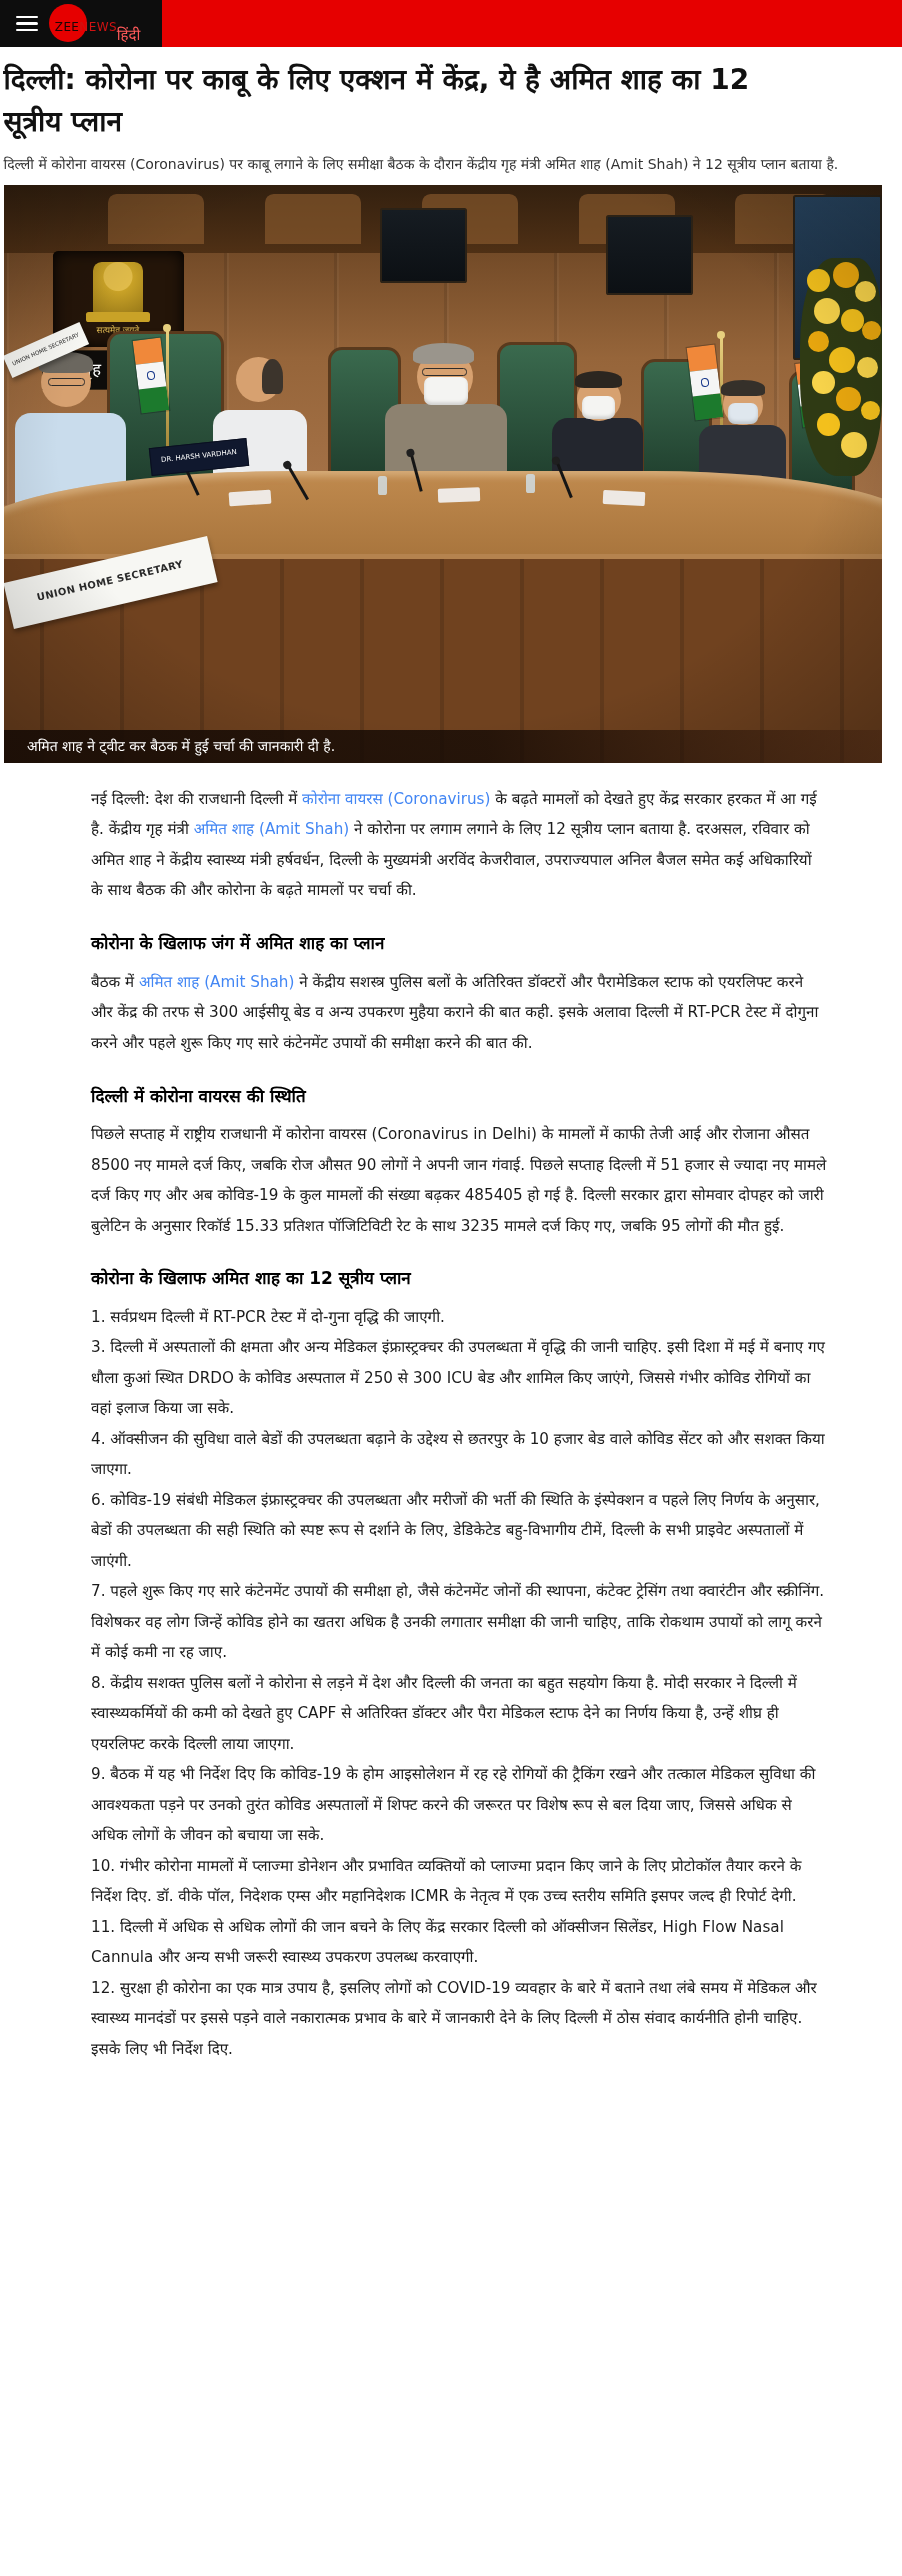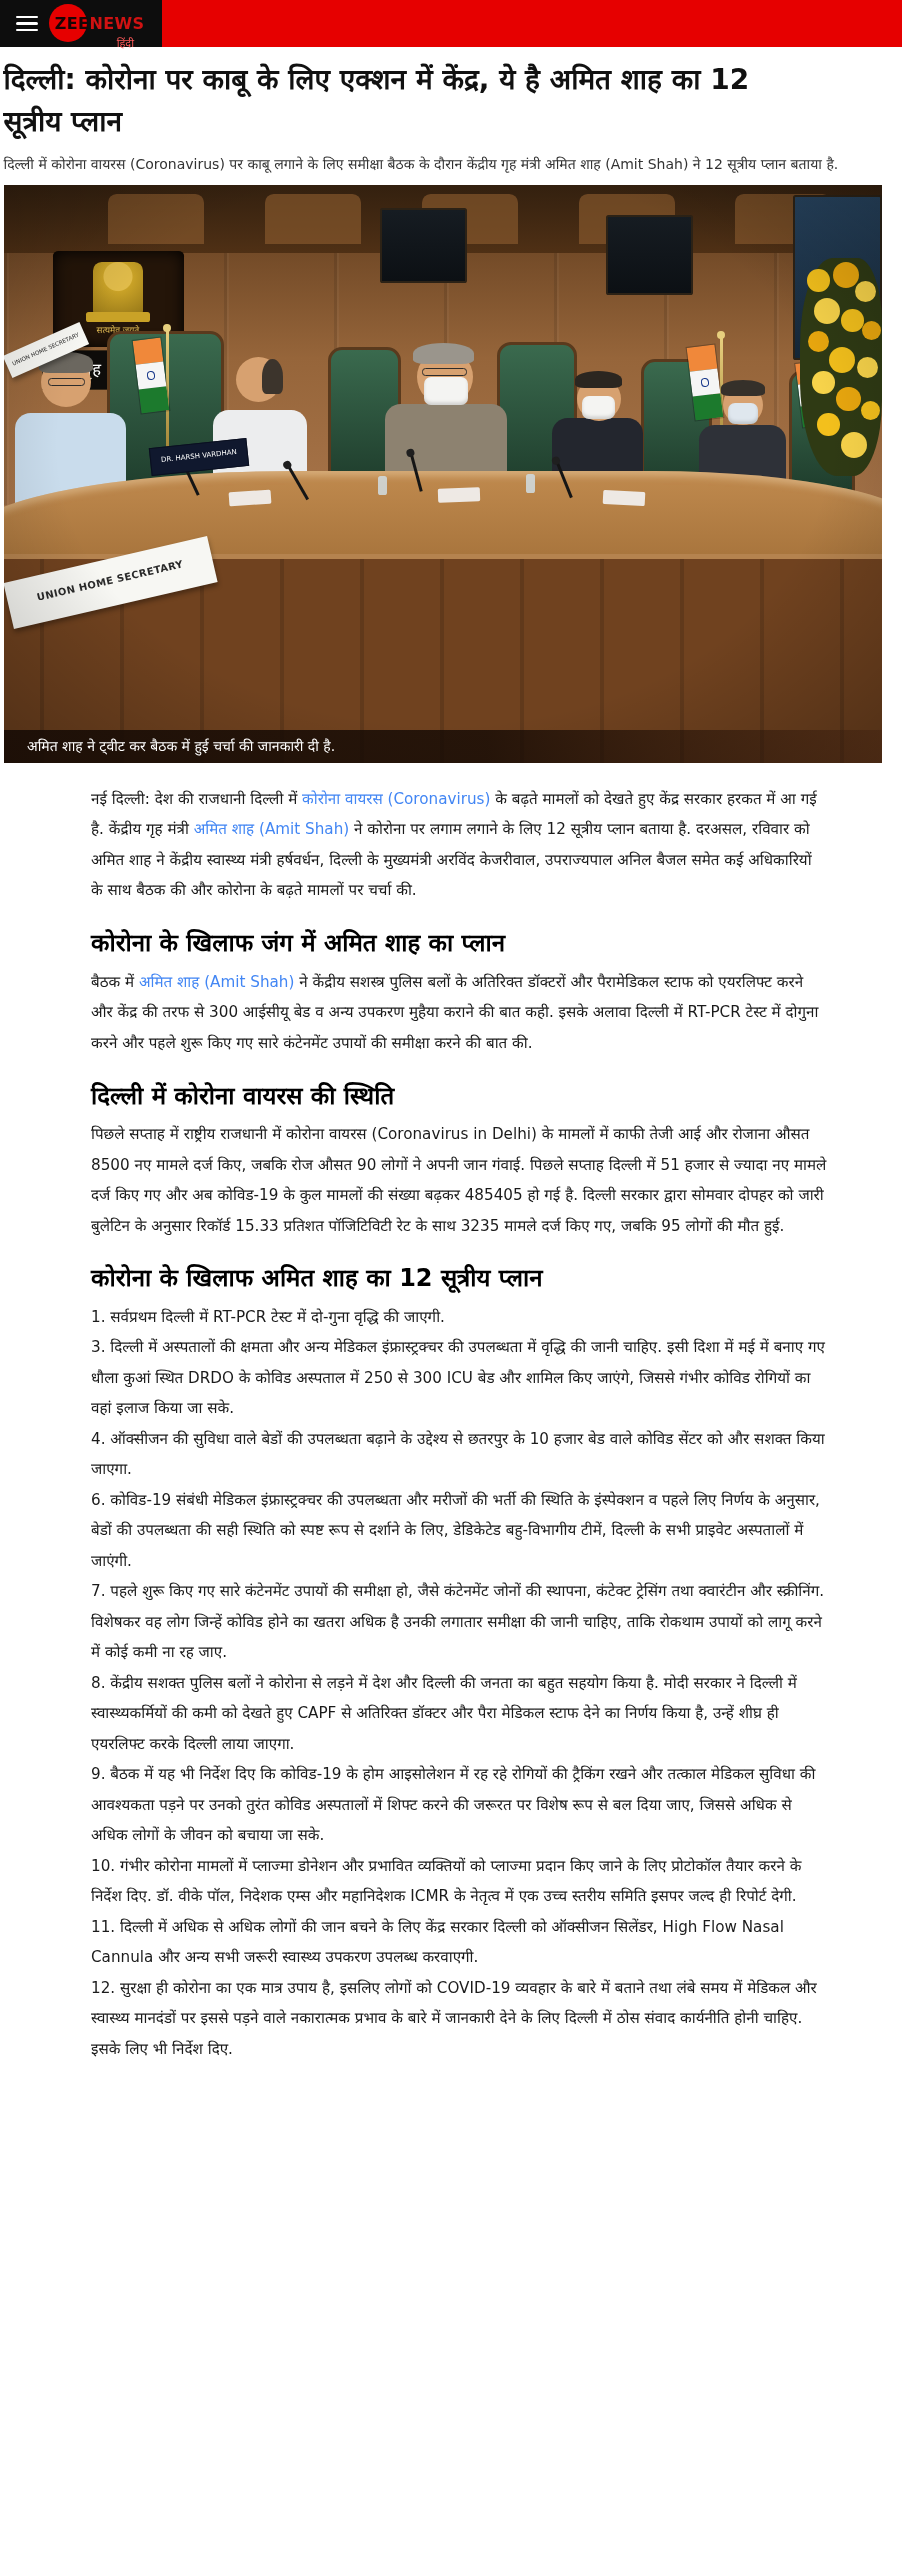--- a/index.html
+++ b/index.html
@@ -15,24 +15,24 @@
     display: flex; align-items: center; position: relative;
   }
   .brand {
     width: 162px; height: 47px; background: #0d0d0d;
     display: flex; align-items: center; flex: 0 0 auto; position: relative;
   }
   .hamburger { width: 22.6px; height: 15.7px; margin-left: 15.7px; display: flex; flex-direction: column; justify-content: space-between; cursor: pointer; }
   .hamburger span { display: block; height: 2.6px; background: #fff; border-radius: 1.7px; }
   .logoWrap { position: relative; margin-left: 10.4px; width: 113px; height: 47px; }
   .logoCircle { position: absolute; left: 0; top: 4.4px; width: 38px; height: 38px; border-radius: 50%; background: #e60000; }
-  .logoText { position: absolute; left: 6.1px; top: 14px; font-weight: bold; font-size: 16px; letter-spacing: 0.4px; white-space: nowrap; }
+  .logoText { position: absolute; left: 6.1px; top: 20px; font-weight: normal; font-size: 12px; letter-spacing: 0.4px; white-space: nowrap; }
   .logoText .zee { color: #1a0505; }
   .logoText .news { color: #cf1212; }
-  .logoLang { position: absolute; left: 68px; top: 35px; font-size: 11px; color: #ff5a5a; }
+  .logoLang { position: absolute; left: 68px; top: 24px; font-size: 15px; color: #ff5a5a; }
   nav.mainNav { display: flex; align-items: center; gap: 7.8px; margin-left: 10.4px; white-space: nowrap; overflow: hidden; }
   .nav-item { color: #fff; font-size: 12.2px; text-decoration: none; cursor: pointer; }
   .nav-item.hl { color: #ffdf4d; border: 0.9px solid #ffd24d; border-radius: 13px; padding: 2.6px 8.7px; }
   
   h1.pageTitle { margin: 12.2px 7px 0 3.5px; width: 784px; font-size: 28px; line-height: 42px; font-weight: bold; color: #111; }
   p.subTitle { margin: 10.4px 7px 0 3.5px; font-size: 14px; line-height: 21px; color: #333; }
   
   figure.photo { position: relative; width: 878px; height: 578px; margin: 10.4px 0 0 4.4px; overflow: hidden; background: #8a5a33; }
   .abs { position: absolute; }
   .wall { inset: 0; background: linear-gradient(#5d3a1c, #96653a 30%, #a8754a 58%, #7d5028); }
@@ -74,21 +74,21 @@
   .flowerBed { left:796px; top:73px; width:82px; height:218px; background:#2f3a14; border-radius:40% 30% 35% 45%; }
   .flower { border-radius:50%; }
   .vignette { inset:0; background: radial-gradient(ellipse at 50% 45%, transparent 62%, rgba(0,0,0,.28)); }
   figcaption.capBar { position:absolute; left:0; bottom:0; width:878px; height:33px;
     background: linear-gradient(90deg, rgba(22,11,5,.88) 0%, rgba(22,11,5,.82) 55%, rgba(60,30,15,.40) 100%);
     color:#fff; font-size:14px; line-height:33px; padding-left:22.6px; }
   
   .articleBody { margin: 21px 0 52px 91px; width: 736px; font-size: 15.2px; line-height: 30.5px; color:#1b1b1b; }
   .articleBody p.para { margin: 0 0 22.6px; }
   .articleBody p.point { margin: 0; }
-  .articleBody h2 { font-size: 24px; line-height: 26px; font-weight: bold; color: #000; margin: 24.4px 0 10.4px; }
+  .articleBody h2 { font-size: 17px; line-height: 26px; font-weight: bold; color: #000; margin: 24.4px 0 10.4px; }
   .articleBody strong { font-weight: normal; text-align: center; }
   .articleBody a.lnk { color: #4286f4; text-decoration: none; cursor: pointer; }
 </style>
 </head>
 <body>
 
 <header class="topbar">
   <div class="brand">
     <div class="hamburger">
         <span></span>

